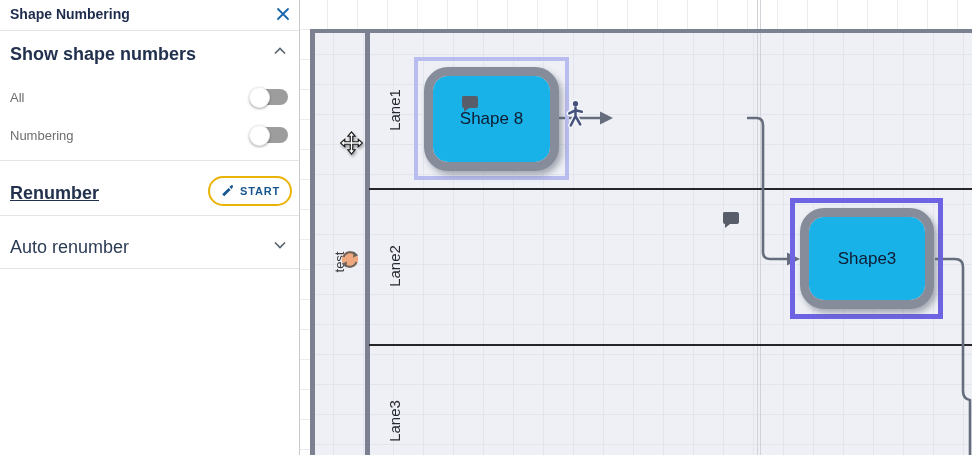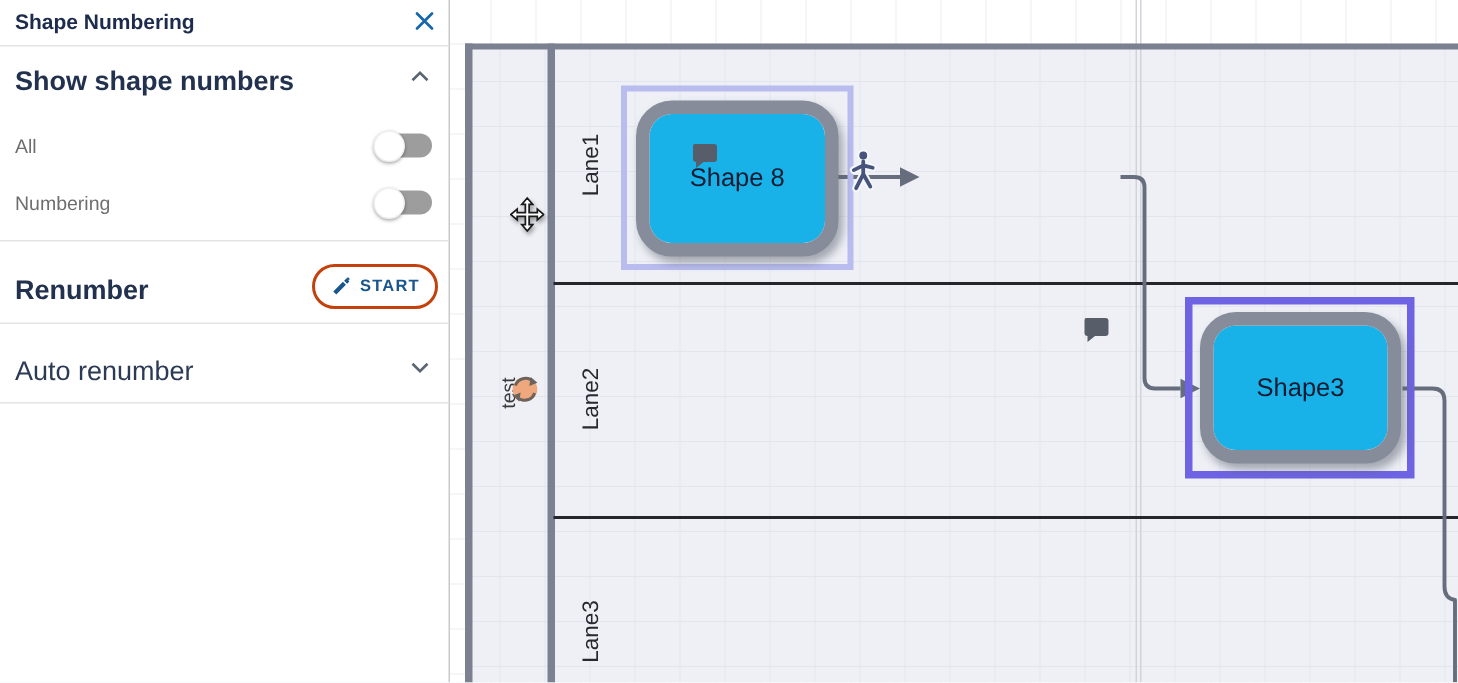--- a/index.html
+++ b/index.html
@@ -9,33 +9,33 @@
 
   
   .panel { position:absolute; left:0; top:0; width:300px; height:455px; background:#fff;
            border-right:1px solid #c9c9cd; z-index:5; }
   .p-title { position:absolute; left:10px; top:6px; font-size:14px; font-weight:bold; color:#1d2c4c; }
   .p-close { position:absolute; right:8px; top:6px; width:16px; height:16px; cursor:pointer; }
   .hr { position:absolute; left:0; right:0; height:1px; background:#e4e4e6; }
   .hr1{top:30px;} .hr2{top:160px;} .hr3{top:215px;} .hr4{top:268px;}
   .p-section { position:absolute; left:10px; font-size:18px; color:#22324e; }
   .p-show { top:44px; font-weight:600; }
-  .p-renumber { top:183px; font-weight:600; }
+  .p-renumber { top:183px; font-weight:600;text-decoration:underline; }
   .p-auto { top:237px; font-weight:400; color:#2c3b55; }
   .p-sub { position:absolute; left:10px; font-size:13px; color:#6e6e70; }
   .p-all { top:90px; } .p-selected { top:128px; }
   .chev { position:absolute; right:13px; }
   .chev-up { top:47px; } .chev-down { top:241px; }
   .toggle { position:absolute; right:11px; width:37px; height:16px; background:#9d9d9d;
             border-radius:9px; cursor:pointer; }
   .tog-all { top:89px; } .tog-selected { top:127px; }
   .knob { position:absolute; left:-2px; top:-2.5px; width:21px; height:21px; background:#fff;
           border-radius:50%; box-shadow:0 1px 2.5px rgba(0,0,0,0.35); border:1px solid #f0f0f0; }
   .start-btn { position:absolute; right:7px; top:176px; width:84px; height:30px; background:#fff;
-               border:2px solid #c2410c; border-radius:15px; display:flex; align-items:center;
+               border:2px solid #eab308; border-radius:15px; display:flex; align-items:center;
                justify-content:center; gap:6px; cursor:pointer;text-align:center; }
   .start-btn span { font-size:11px; font-weight:bold; letter-spacing:0.8px; color:#17568f; }
 
   
   .canvas { position:absolute; left:300px; top:0; width:672px; height:455px;
             background:
               linear-gradient(to right,#ececef 1px,transparent 1px) -3px -1px/30px 30px,
               linear-gradient(to bottom,#ececef 1px,transparent 1px) -3px -1px/30px 30px,
               #ffffff; }
   .pool-interior { position:absolute; left:10px; top:29px; width:662px; height:426px;

